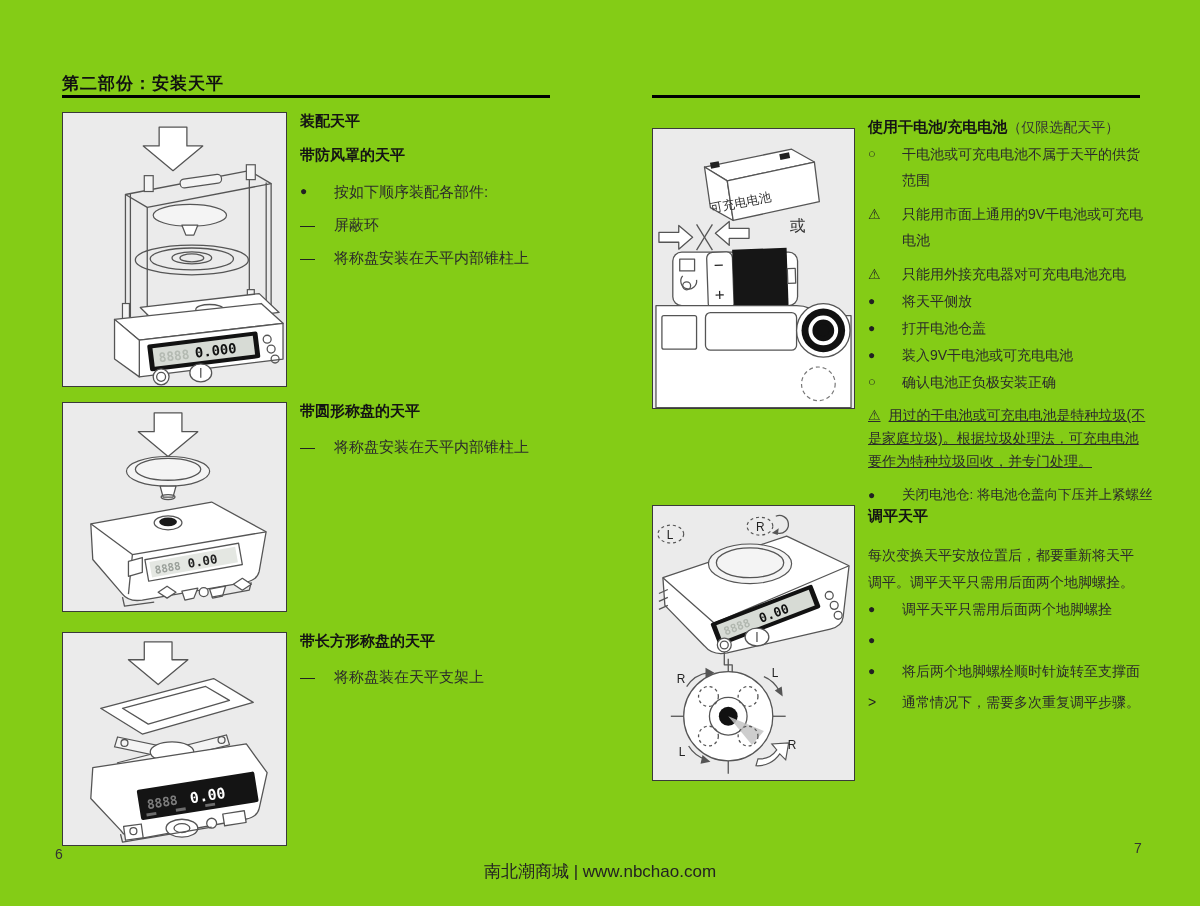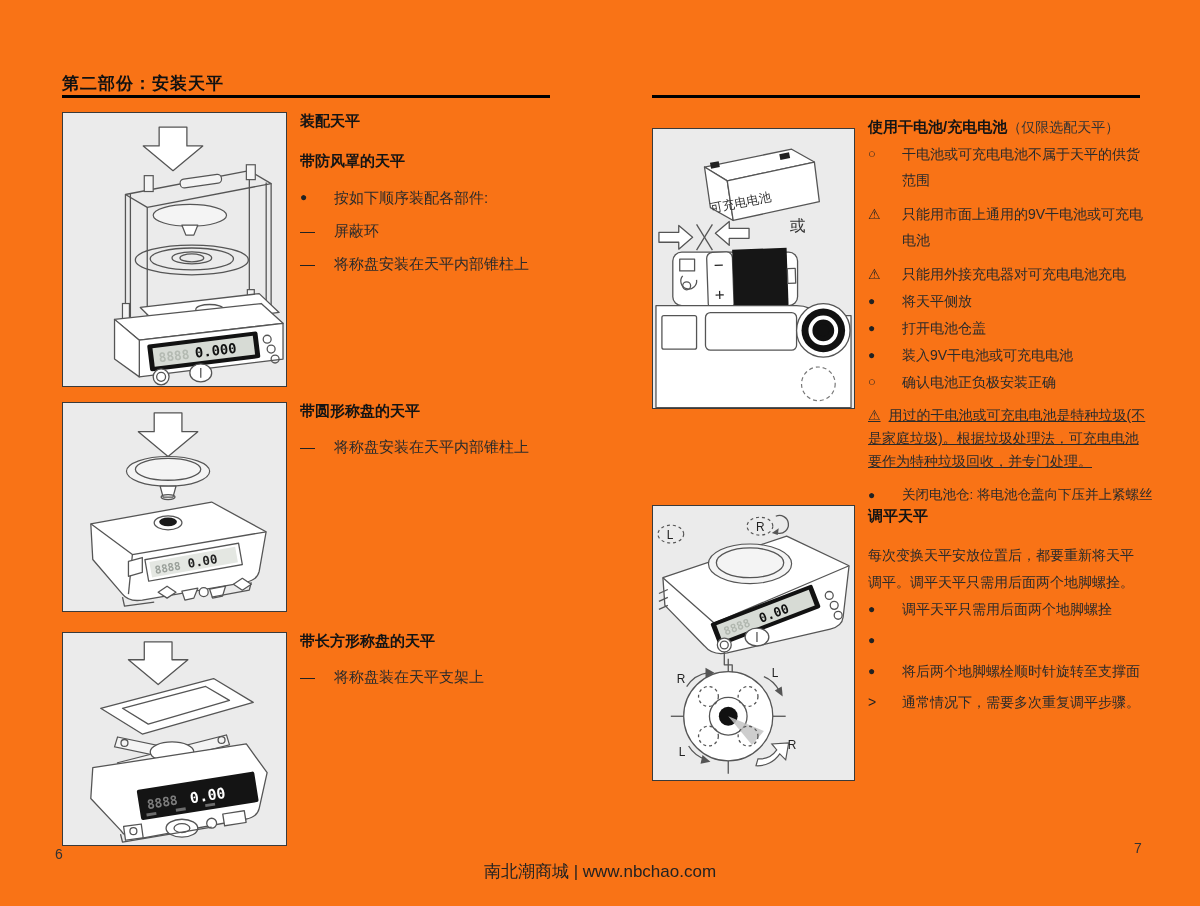--- a/index.html
+++ b/index.html
@@ -1,18 +1,18 @@
 <!DOCTYPE html>
 <html><head>
 <meta charset="utf-8">
 <style>
   * { margin:0; padding:0; box-sizing:border-box; }
   html,body { background:#fff; }
   .page {
-    position:relative; width:1200px; height:906px; background:#f97316;
+    position:relative; width:1200px; height:906px; background:#84cc16;
     font-family:"Liberation Sans","DejaVu Sans",sans-serif; color:#2b2b2b; overflow:hidden;padding-left:39px;
   }
   
   .hdr-title { position:absolute; left:62px; top:72px; font-size:17px; font-weight:bold; color:#111; letter-spacing:1px; }
   .rule { position:absolute; top:95px; height:3px; background:#000; }
   .rule-left  { left:62px;  width:488px; }
   .rule-right { left:652px; width:488px; }
 
   
   .panel { position:absolute; background:#ebebeb; border:1px solid #3a3a3a; }
@@ -34,21 +34,21 @@
   .t-title { font-weight:bold; font-size:15px; color:#141414; }
   .t-note  { font-weight:normal; color:#333; }
   .li { display:flex; align-items:flex-start; line-height:21px; margin-bottom:12px; }
   .li .mk { flex:0 0 22px; margin-right:12px; text-align:left; color:#222; }
   .mk-dot   { font-size:12px; }
   .mk-circ  { font-size:13px; }
   .mk-warn  { font-size:14px; }
   .mk-dash  { font-size:15px; color:#555; }
   .mk-gt    { font-size:14px; }
 
-  #text-assembly .t-title { margin-bottom:21px; }
+  #text-assembly .t-title { margin-bottom:15px; }
   #text-assembly .t-sub   { margin-bottom:16px; }
   #text-round .t-title, #text-rect .t-title { margin-bottom:15px; }
 
   #text-batt .hd { margin-bottom:4px; }
   #text-batt .li { line-height:26px; margin-bottom:1px; }
   #text-batt .li.g { margin-bottom:8px; }
   #text-batt .warn-par { line-height:23px; margin:9px 0 9px; color:#2b2b2b;text-decoration:underline; }
   #text-batt .warn-par .mk { margin-right:8px; }
   #text-batt .close-li { font-size:13.5px; white-space:nowrap; }
 

